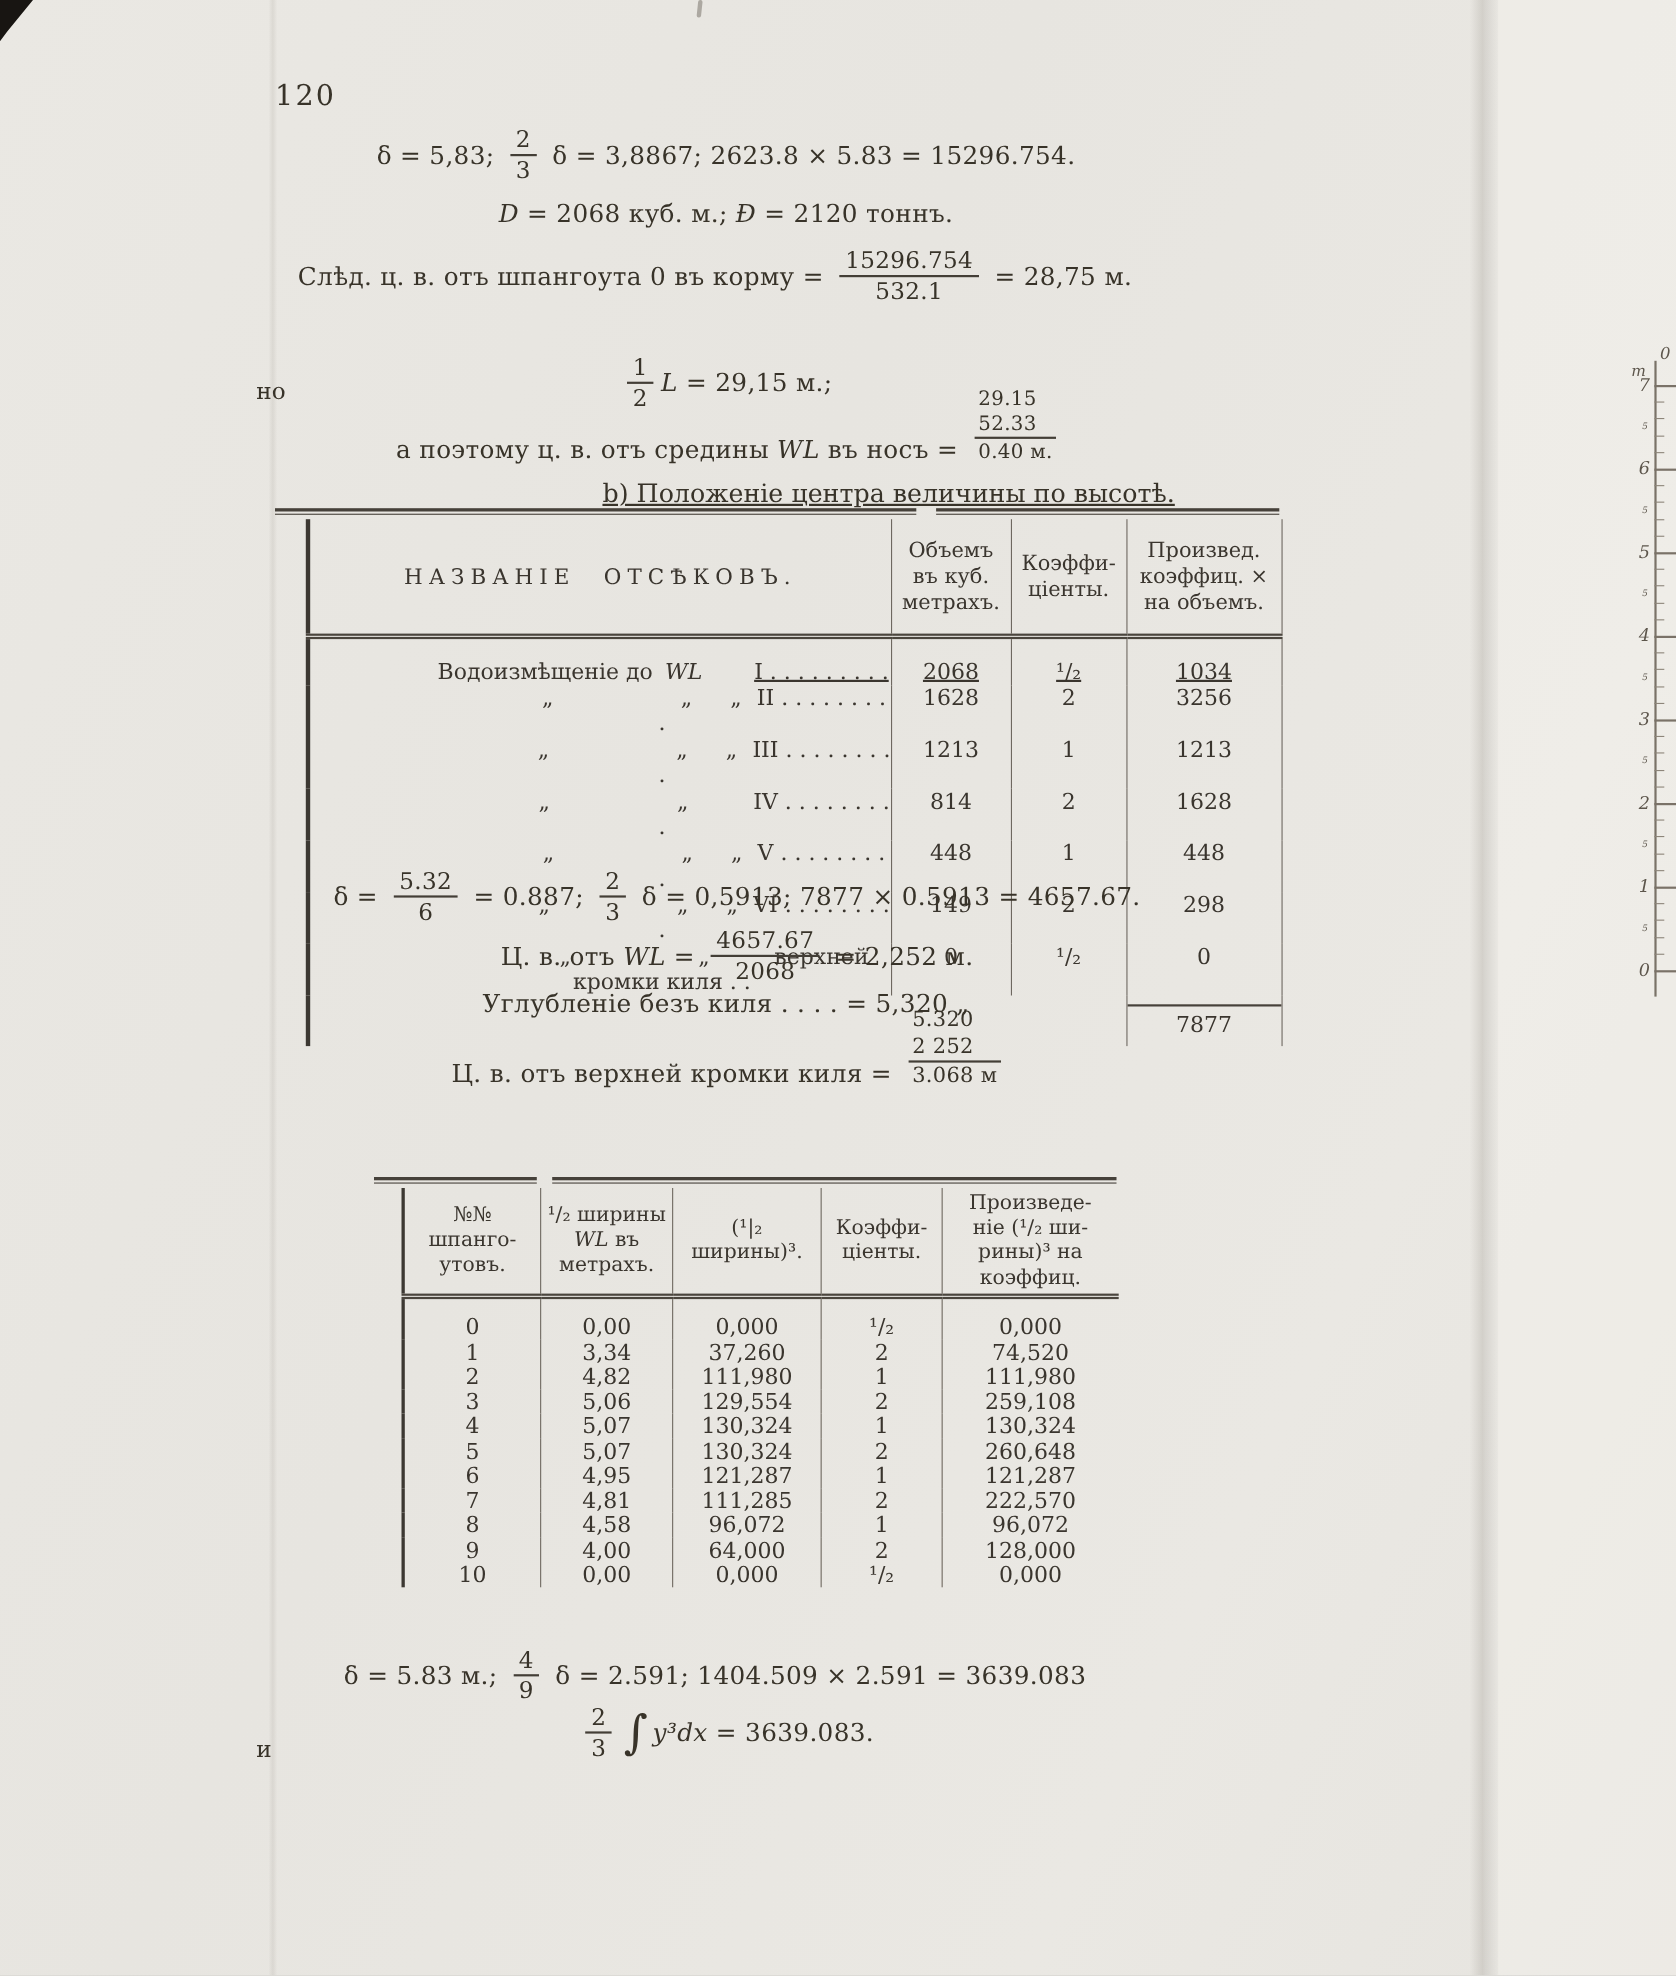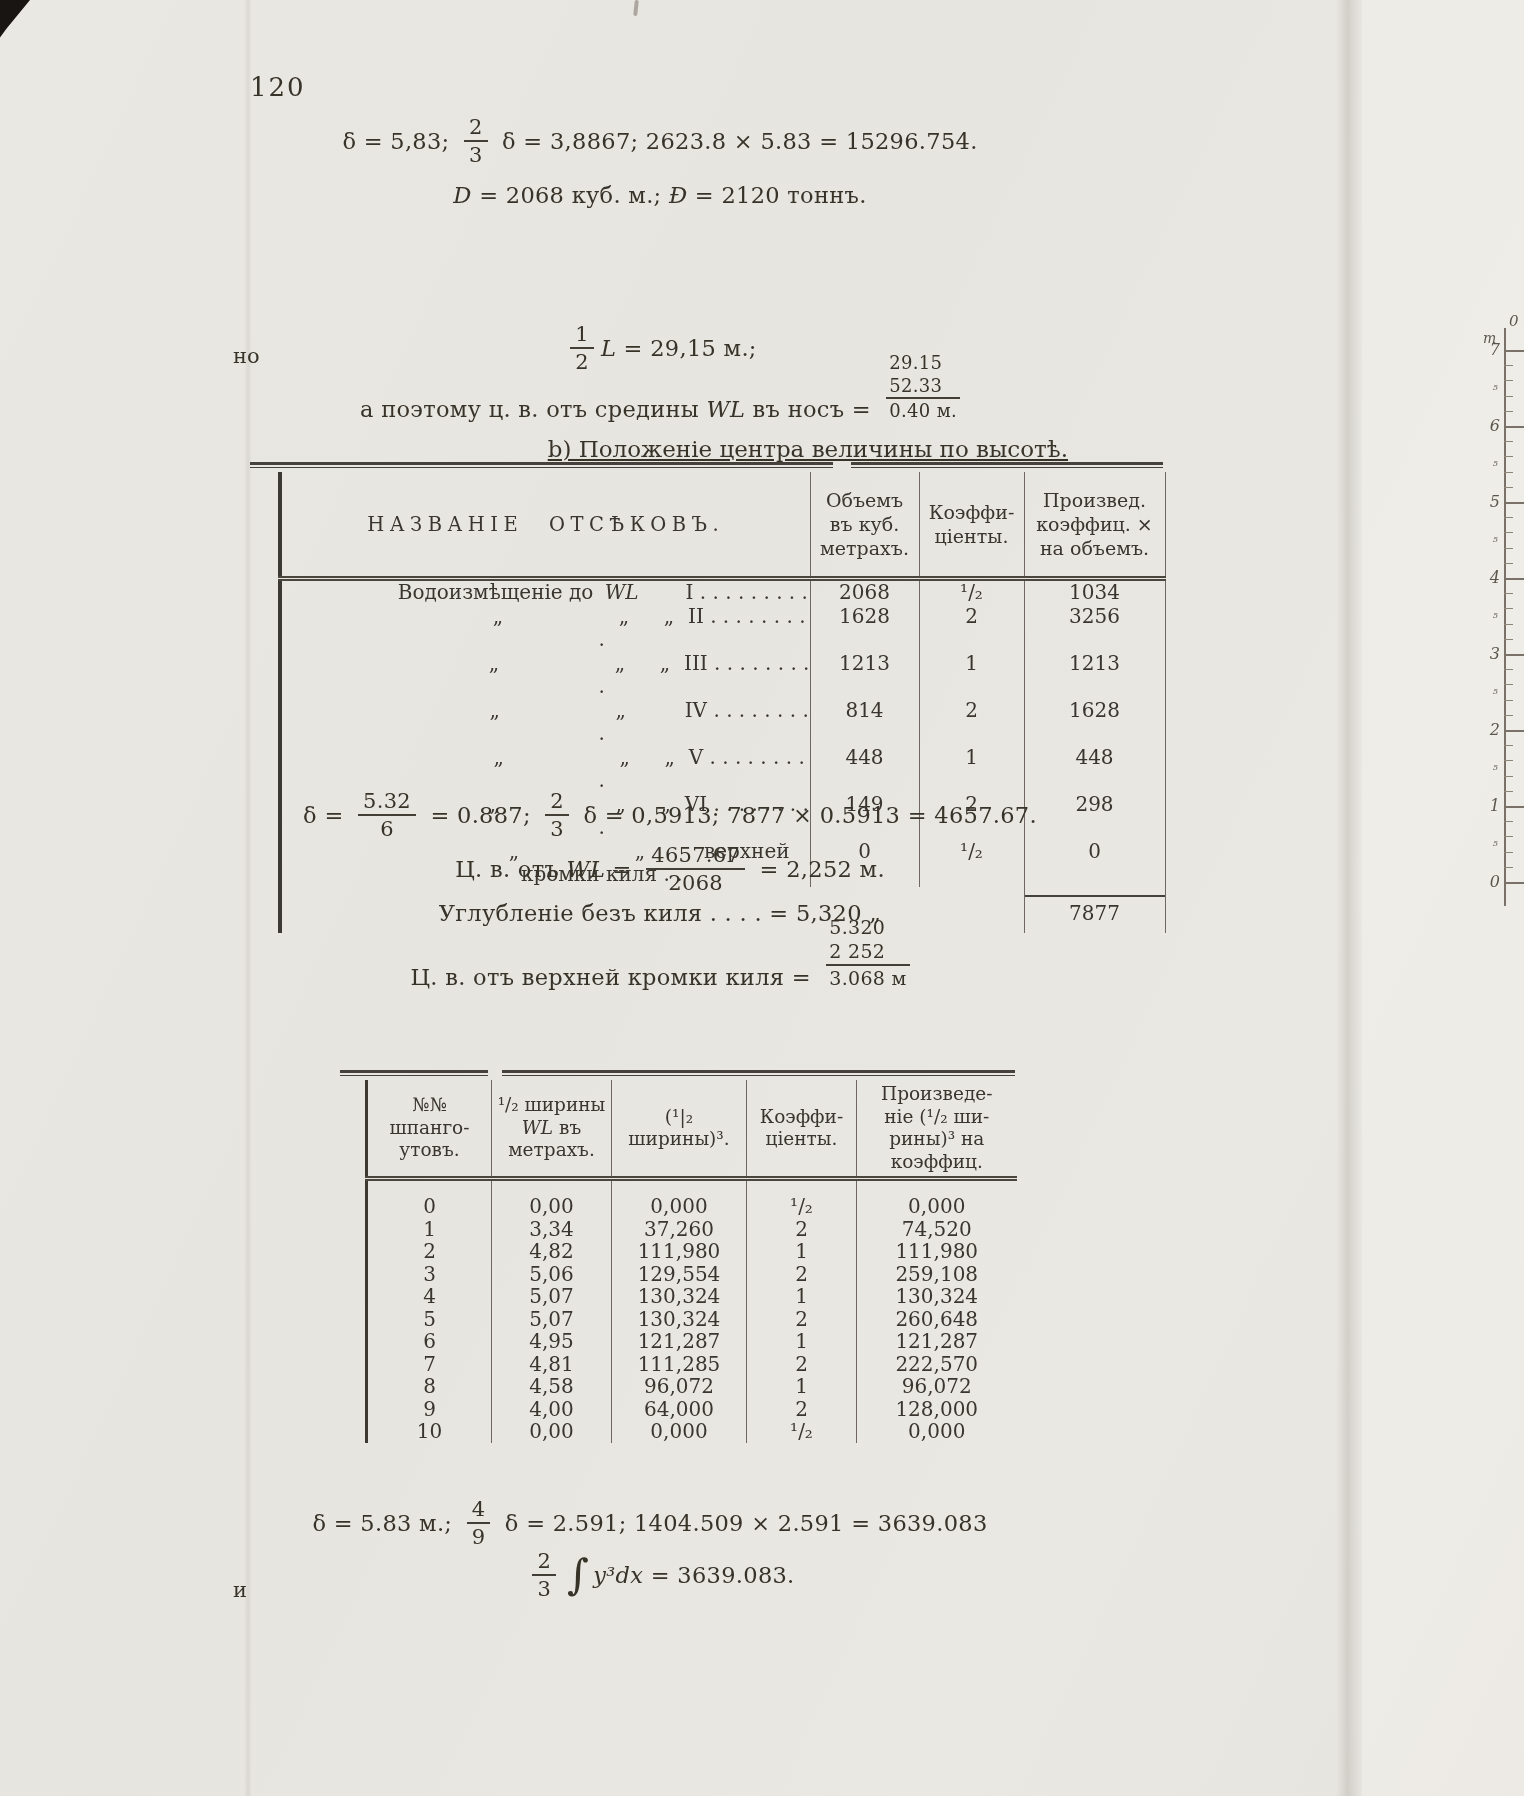--- a/index.html
+++ b/index.html
@@ -55,21 +55,21 @@
   #table2 thead th{height:96px;border-bottom:5px double #4a453d;vertical-align:middle;font-size:18.5px;}
   .bl-thick{border-left:4px solid #3c3832;}
   .bl-thick3{border-left:3px solid #3c3832;}
   .bl{border-left:1.5px solid #6e6860;}
   .br{border-right:1.5px solid #6e6860;}
   .hname{letter-spacing:5.5px;word-spacing:14px;font-size:19.5px;text-align:center;}
   .hl{line-height:24px;text-align:center;}
   #table2 .hl{line-height:22.5px;}
   #table1 tbody td{font-size:20px;line-height:23.5px;text-align:center;vertical-align:top;}
   #table2 tbody td{font-size:20px;line-height:22.5px;text-align:center;vertical-align:top;}
-  #table1 tbody tr:first-child td{}
+  #table1 tbody tr:first-child td{padding-top:18px;text-decoration:underline;}
   #table2 tbody tr:first-child td{padding-top:14px;}
   td.lbl{text-align:left;padding-left:112px;}
   .z1{display:inline-block;width:200px;text-align:center;}
   .z2{display:inline-block;width:52px;text-align:center;}
   .z3{display:inline-block;width:38px;text-align:center;}
   tr.totalrow td{height:46px;}
   .total-line{border-top:2px solid #46413a;margin-top:8px;padding-top:5px;}
   
   .ruler{position:absolute;right:0;top:318px;width:46px;height:612px;color:#5d564c;font-style:italic;z-index:5;}
   .r-line{position:absolute;left:26px;top:10px;height:578px;width:2px;background:#7a7268;}
@@ -96,20 +96,23 @@
   <div class="mword i">и</div>
 
   <div class="fline" style="left:280px;top:118px;width:760px;">
     <span>δ = 5,83; </span><span class="frac"><span class="fn">2</span><span class="fd">3</span></span><span> δ = 3,8867;  2623.8 × 5.83 = 15296.754.</span>
   </div>
 
   <div class="fline" style="left:280px;top:182px;width:760px;">
     <i>D</i><span> = 2068 куб. м.;  </span><i>Đ</i><span> = 2120 тоннъ.</span>
   </div>
 
+  <div class="fline" style="left:255px;top:228px;width:790px;">
+    <span>Слѣд. ц. в. отъ шпангоута 0 въ корму = </span><span class="frac"><span class="fn">15296.754</span><span class="fd">532.1</span></span><span> = 28,75 м.</span>
+  </div>
 
   <div class="fline" style="left:280px;top:325px;width:760px;">
     <span class="frac"><span class="fn">1</span><span class="fd">2</span></span><i>L</i><span> = 29,15 м.;</span>
   </div>
 
   <div class="fline" style="left:280px;top:352px;width:760px;">
     <span>а поэтому ц. в. отъ средины </span><i>WL</i><span> въ носъ = </span><span class="stack"><div>29.15</div><div>52.33</div><div class="res">0.40 м.</div></span>
   </div>
 
   <div class="btitle">b) Положеніе центра величины по высотѣ.</div>

